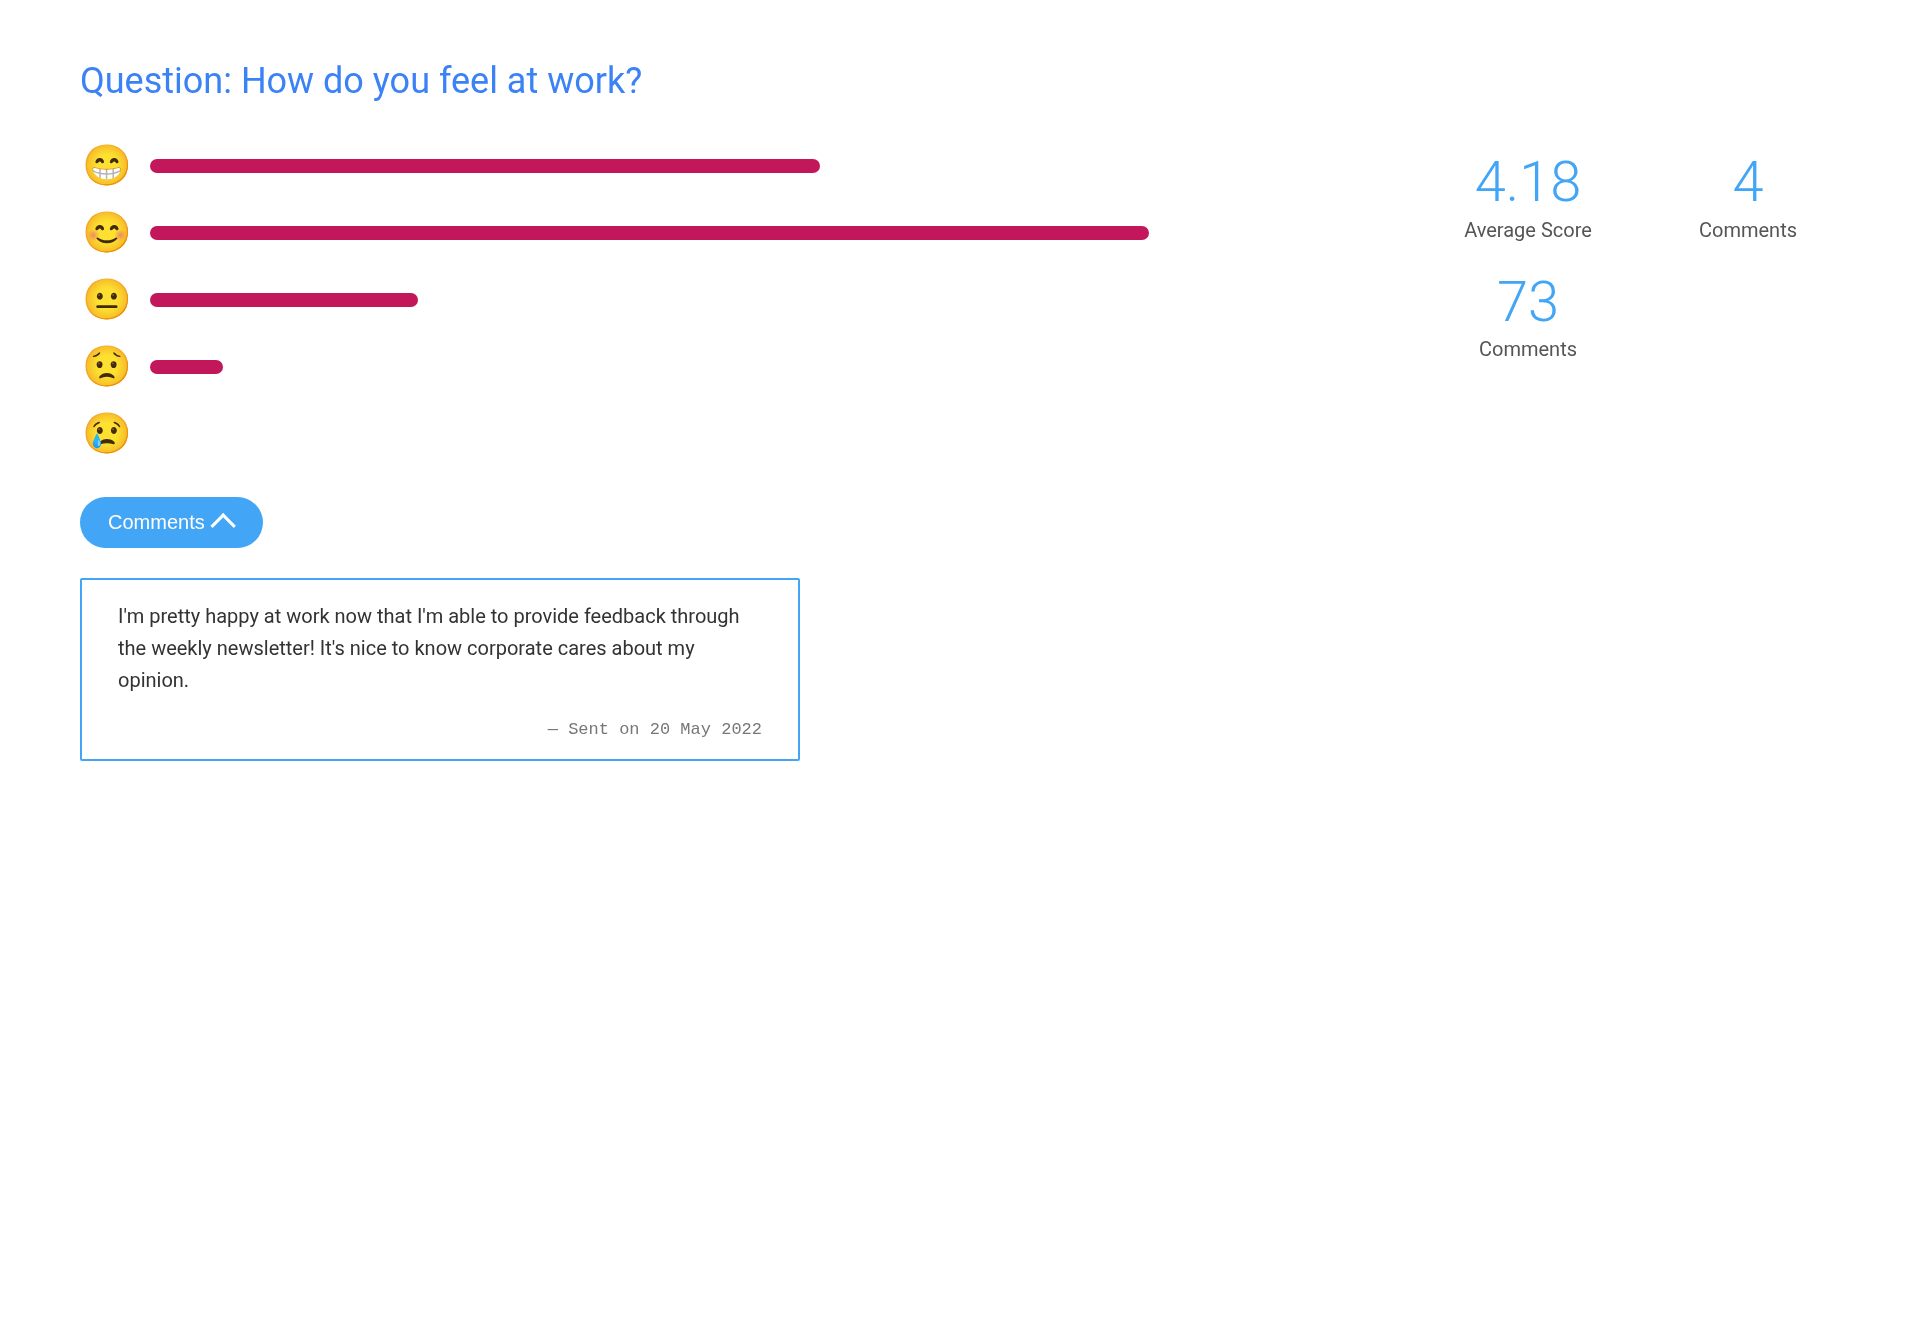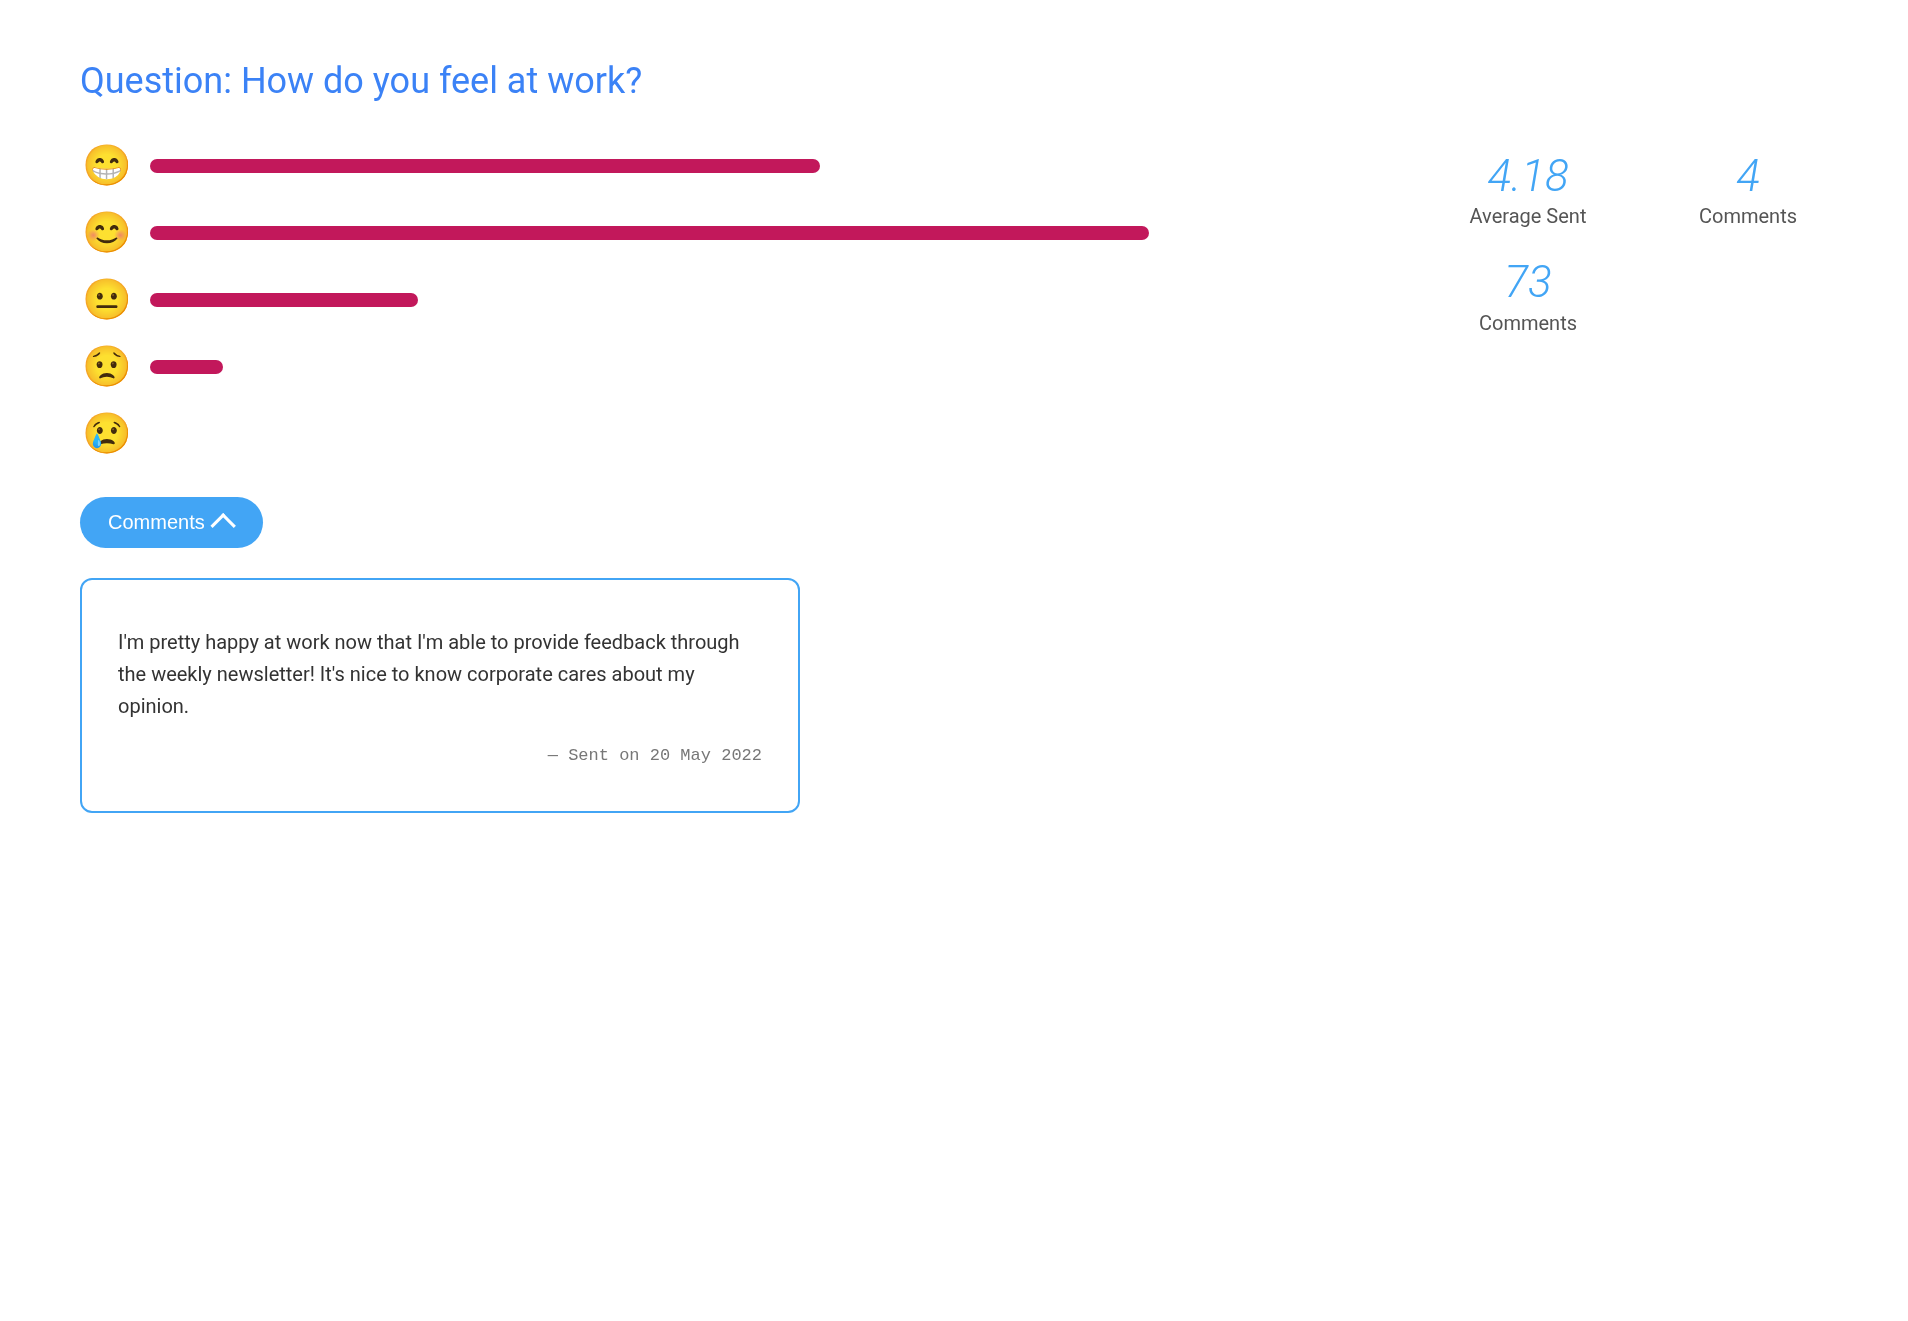--- a/index.html
+++ b/index.html
@@ -66,25 +66,24 @@
       min-width: 380px;
     }
 
     .stat-block {
       display: flex;
       flex-direction: column;
       align-items: center;
     }
 
     .stat-value {
-      font-size: 44px;
+      font-size: 56px;
       font-weight: 300;
       color: #42a5f5;
       line-height: 1.1;
-      font-style: italic;
     }
 
     .stat-label {
       font-size: 20px;
       color: #555;
       margin-top: 4px;
     }
 
     .comments-toggle-btn {
       display: flex;
@@ -106,22 +105,22 @@
       display: inline-block;
       width: 18px;
       height: 18px;
       border-left: 3px solid white;
       border-top: 3px solid white;
       transform: rotate(45deg) translateY(4px);
     }
 
     .comment-card {
       border: 2px solid #42a5f5;
-      border-radius: 12px;
-      padding: 46px 36px;
+      border-radius: 2px;
+      padding: 20px 36px;
       max-width: 720px;
       margin-top: 30px;
     }
 
     .comment-text {
       font-size: 20px;
       color: #333;
       line-height: 1.6;
       margin-bottom: 24px;
     }
@@ -169,21 +168,21 @@
         <span class="emoji">😢</span>
         <div class="bar-container">
           <div class="bar" style="width: 0%;"></div>
         </div>
       </div>
     </div>
 
   <div class="stats-section">
     <div class="stat-block">
       <span class="stat-value">4.18</span>
-      <span class="stat-label">Average Sent</span>
+      <span class="stat-label">Average Score</span>
     </div>
     <div class="stat-block">
       <span class="stat-value">4</span>
       <span class="stat-label">Comments</span>
     </div>
     <div class="stat-block">
       <span class="stat-value">73</span>
       <span class="stat-label">Comments</span>
     </div>
   </div>

